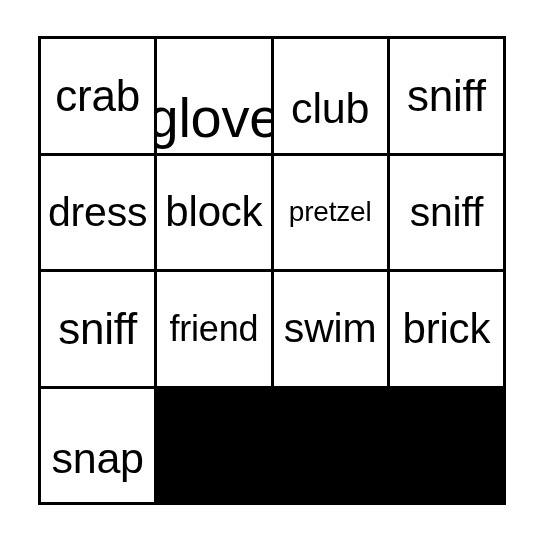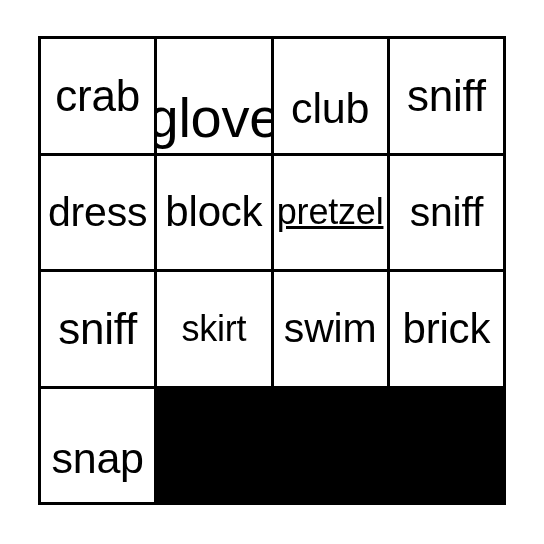--- a/index.html
+++ b/index.html
@@ -44,21 +44,21 @@
     text-align: center;
     letter-spacing: -0.2px;
   }
   
   .fs-44 { font-size: 44px; }
   .fs-43 { font-size: 43px; margin-top: 26px; }
   .fs-42 { font-size: 42px; }
   .fs-41 { font-size: 41px; }
   .fs-40 { font-size: 56px; margin-top: 45px; }
   .fs-36 { font-size: 36px; }
-  .fs-28 { font-size: 36px; text-decoration: underline; }
+  .fs-28 { font-size: 28px; }
 </style>
 </head>
 <body>
 
 <div id="bingo-card">
   <div class="bingo-cell">
     <span class="word fs-44">crab</span>
   </div>
   <div class="bingo-cell">
     <span class="word fs-40">glove</span>
@@ -80,21 +80,21 @@
     <span class="word fs-28">pretzel</span>
   </div>
 
   <div class="bingo-cell">
     <span class="word fs-41">sniff</span>
   </div>
   <div class="bingo-cell">
     <span class="word fs-44">sniff</span>
   </div>
   <div class="bingo-cell">
-    <span class="word fs-36">skirt</span>
+    <span class="word fs-36">friend</span>
   </div>
 
   <div class="bingo-cell">
     <span class="word fs-41">swim</span>
   </div>
   <div class="bingo-cell">
     <span class="word fs-42">brick</span>
   </div>
   <div class="bingo-cell">
     <span class="word fs-43">snap</span>

